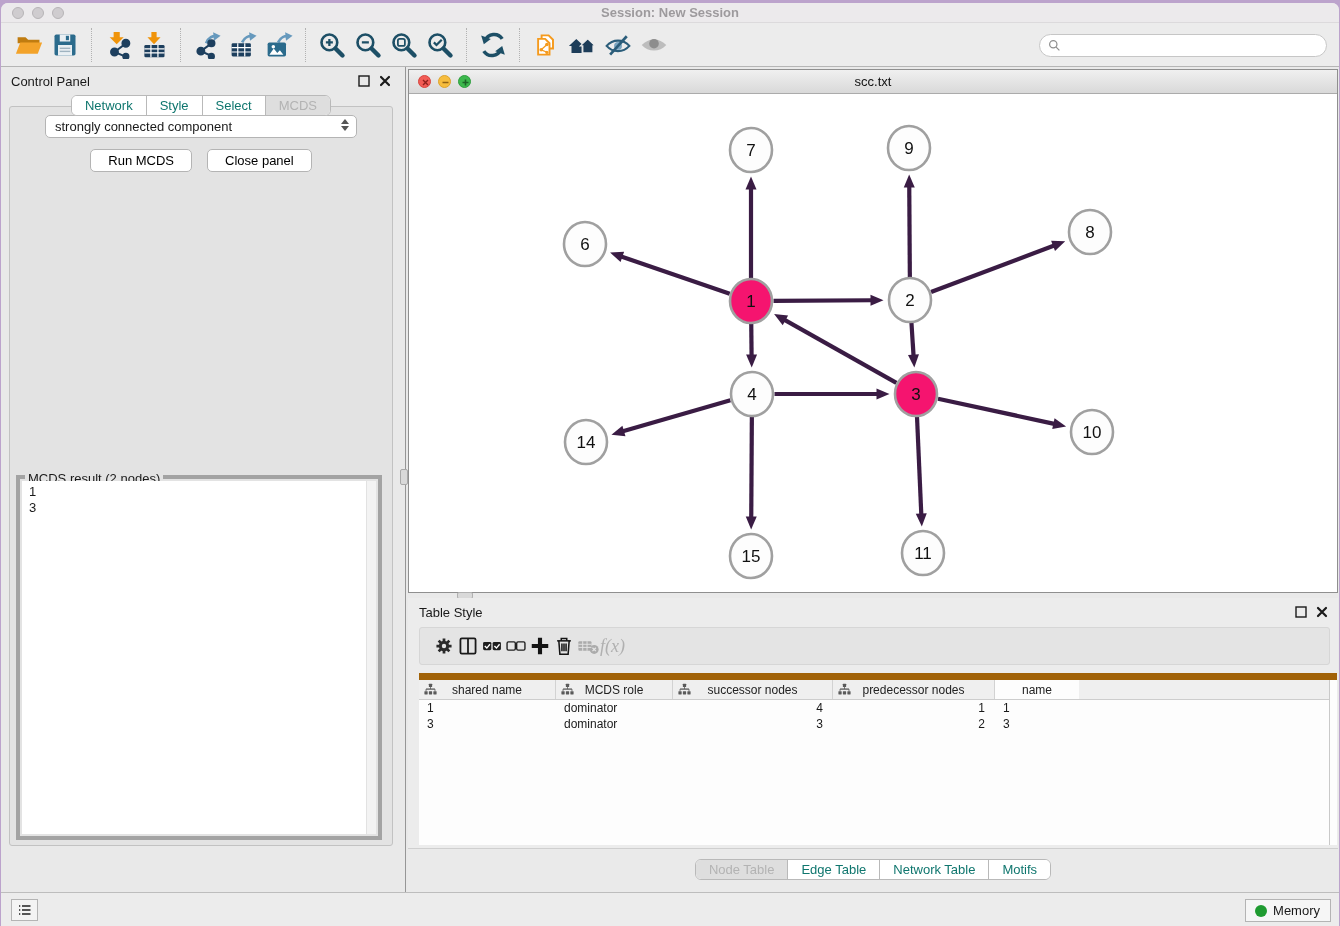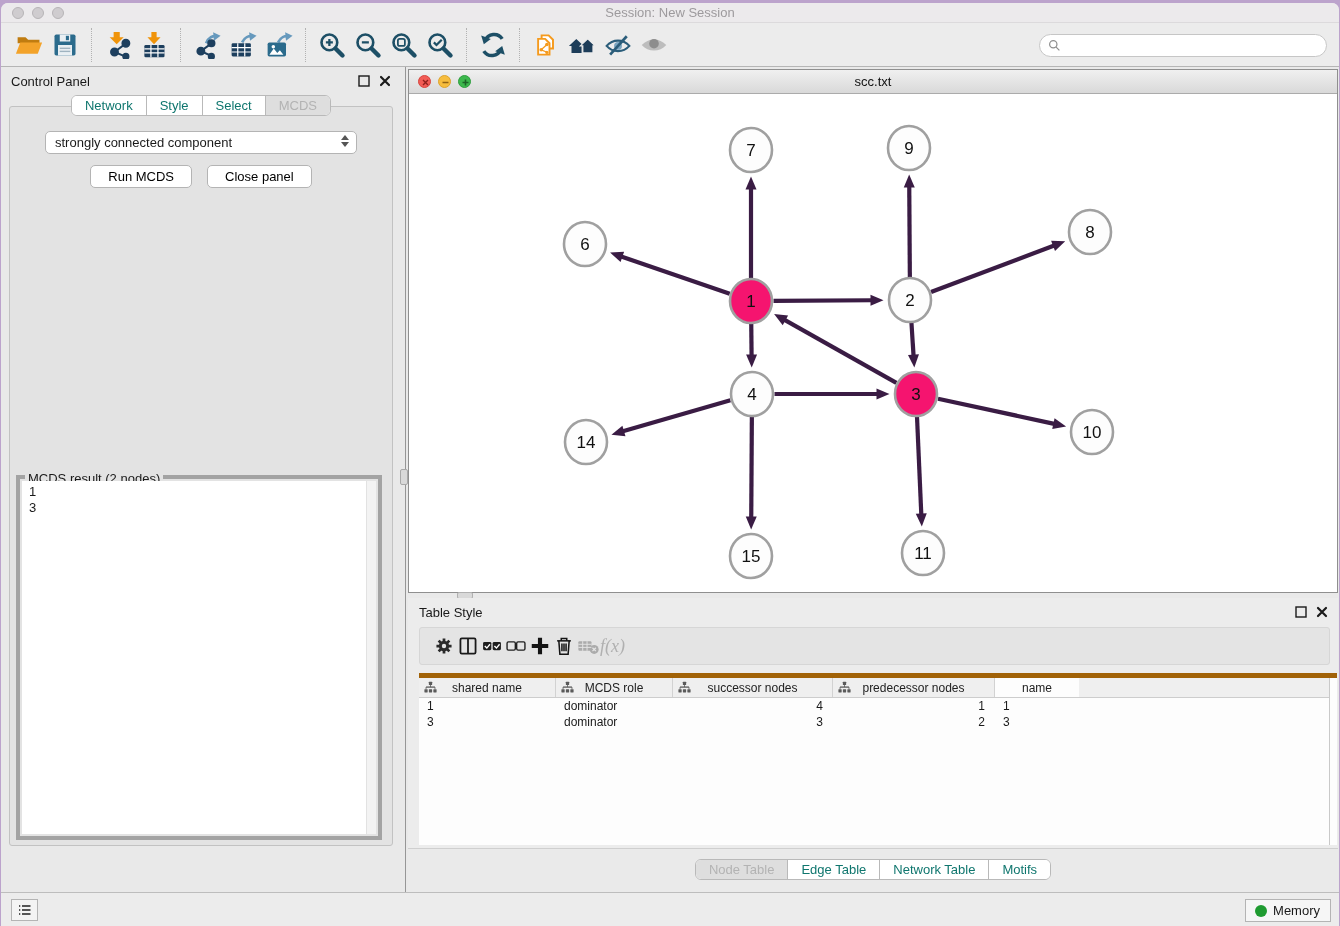--- a/index.html
+++ b/index.html
@@ -1,21 +1,21 @@
 <!DOCTYPE html>
 <html><head>
 <meta charset="utf-8">
 <style>
   * { margin:0; padding:0; box-sizing:border-box; }
   html,body { width:1340px; height:926px; overflow:hidden; }
   body { background:#bca3cc; font-family:"Liberation Sans", sans-serif; color:#1a1a1a; position:relative; }
   .app { position:absolute; top:3px; left:1px; right:1px; bottom:0; background:#e9e9e9; border-radius:7px 7px 0 0; overflow:hidden; }
 
   
-  .titlebar { position:absolute; top:0; left:0; right:0; height:20px; background:#eceaec; border-bottom:1px solid #dcdadc; display:flex; align-items:center; }
+  .titlebar { position:absolute; top:0; left:0; right:0; height:20px; background:#eceaec; border-bottom:1px solid #dcdadc; display:flex; align-items:center;font-weight:bold; }
   .mac-dots { display:flex; gap:8px; margin-left:11px; }
   .mac-dot { width:12px; height:12px; border-radius:50%; background:#cfcccf; border:1px solid #b7b4b7; }
   .win-title { position:absolute; left:0; right:0; text-align:center; font-size:13px; color:#9d9a9d; }
 
   
   .toolbar { position:absolute; top:20px; left:0; right:0; height:44px; background:#ececec; border-bottom:1px solid #b5b5b5; display:flex; align-items:center; padding-left:10px; }
   .tbtn { width:36px; height:34px; display:flex; align-items:center; justify-content:center; }
   .tbtn svg { width:28px; height:28px; }
   .tsep { width:1px; height:34px; margin:0 8px; border-left:1px dotted #b2b2b2; }
   .searchbox { position:absolute; right:12px; top:11px; width:288px; height:23px; background:#fff; border:1px solid #c6c6c6; border-radius:12px; display:flex; align-items:center; padding-left:8px; }
@@ -34,21 +34,21 @@
   .panel-head .ptitle { position:absolute; left:10px; top:7px; font-size:13px; color:#1a1a1a; }
   .wbtns { position:absolute; right:10px; top:8px; display:flex; gap:9px; }
   .wbtn svg { width:12px; height:12px; display:block; }
   .seggroup { display:inline-flex; border:1px solid #b9b9b9; border-radius:6px; overflow:hidden; background:#fff; }
   .seg { font-size:13px; padding:2px 13px; background:#fff; border-left:1px solid #b9b9b9; color:#0f766e; white-space:nowrap; }
   .seg:first-child { border-left:none; }
   .seg.active { background:#dedede; color:#b3b3b3; }
   .ctl-tabrow { position:absolute; left:0; right:0; top:28px; text-align:center; z-index:2; }
   .ctl-content { position:absolute; left:8px; right:8px; top:39px; bottom:46px; background:#e3e3e3; border:1px solid #c2c2c2; border-radius:3px; }
   .opt-label { margin-top:32px; text-align:center; font-size:13px; }
-  .combo { position:relative; margin:24px auto 0; width:312px; height:23px; background:#fff; border:1px solid #b4b4b4; border-radius:5px; font-size:13px; display:flex; align-items:center; padding:0 22px 0 9px; }
+  .combo { position:relative; margin:8px auto 0; width:312px; height:23px; background:#fff; border:1px solid #b4b4b4; border-radius:5px; font-size:13px; display:flex; align-items:center; padding:0 22px 0 9px; }
   .combo .arrows { position:absolute; right:7px; top:3px; display:flex; flex-direction:column; gap:2px; }
   .combo .arrows i { display:block; width:0; height:0; border-left:4px solid transparent; border-right:4px solid transparent; }
   .combo .arrows .up { border-bottom:5px solid #555; }
   .combo .arrows .dn { border-top:5px solid #555; }
   .btnrow { margin-top:11px; display:flex; justify-content:center; gap:15px; }
   .pushbtn { font-size:13px; background:#fff; border:1px solid #b4b4b4; border-radius:5px; padding:3px 17px; font-family:"Liberation Sans",sans-serif; }
   .resultbox { position:absolute; left:6px; right:10px; top:368px; bottom:5px; border:4px solid #a3a3a3; }
   .resultbox .legend { position:absolute; top:-8px; left:5px; background:#e3e3e3; padding:0 3px; font-size:13px; }
   .resultbox .rtext { position:absolute; inset:2px; background:#fff; font-size:13px; line-height:16px; padding:3px 0 0 7px; white-space:pre; font-family:"Liberation Sans",sans-serif; }
   .resultbox .rscroll { position:absolute; top:2px; bottom:2px; right:2px; width:10px; background:#f3f3f3; border-left:1px solid #e2e2e2; }
@@ -64,21 +64,21 @@
   .tl.grn { background:#3db84d; border:1px solid #2f9e3f; }
   .net-title { position:absolute; left:0; right:0; top:4px; text-align:center; font-size:13px; color:#111; }
   .canvas { position:absolute; left:0; top:24px; right:0; bottom:0; background:#fff; overflow:hidden; }
 
   
   .tpanel { position:absolute; left:407px; top:531px; right:1px; bottom:0; background:#ececec; }
   .tp-toolbar { position:absolute; left:11px; right:8px; top:29px; height:38px; background:#e4e4e4; border:1px solid #d6d6d6; border-radius:3px; display:flex; align-items:center; padding-left:12px; }
   .tico { width:24px; height:24px; display:flex; align-items:center; justify-content:center; }
   .tico svg { width:22px; height:22px; }
   .fx { font-family:"Liberation Serif", serif; font-style:italic; font-size:18px; color:#b0b0b0; }
-  .dtable { position:absolute; left:11px; right:1px; top:75px; height:172px; background:#fdfdfd; border-top:5px solid #a16207; }
+  .dtable { position:absolute; left:11px; right:1px; top:75px; height:172px; background:#fdfdfd; border-top:7px solid #a16207; }
   .thead { display:grid; grid-template-columns:137px 117px 160px 162px 84px 1fr; height:20px; background:#efefef; border-bottom:1px solid #cdcdcd; }
   .th { position:relative; display:flex; align-items:center; justify-content:center; font-size:12px; color:#222; border-right:1px solid #d2d2d2; }
   .th:last-child { border-right:none; background:#fdfdfd; }
   .th svg { position:absolute; left:5px; width:13px; height:13px; }
   .trow { display:grid; grid-template-columns:137px 117px 160px 162px 84px 1fr; height:16px; font-size:12px; }
   .td { padding:1px 10px 0 8px; white-space:nowrap; }
   .td.r { text-align:right; }
   .scrollcol { position:absolute; right:0px; top:0; bottom:0; width:8px; background:#fdfdfd; border-left:1px solid #c9c9c9; }
   .tp-bottom { position:absolute; left:0; right:0; bottom:0; height:44px; background:#eaeaea; border-top:1px solid #cfcfcf; }
   .tp-tabs { position:absolute; left:0; right:0; top:10px; text-align:center; }

